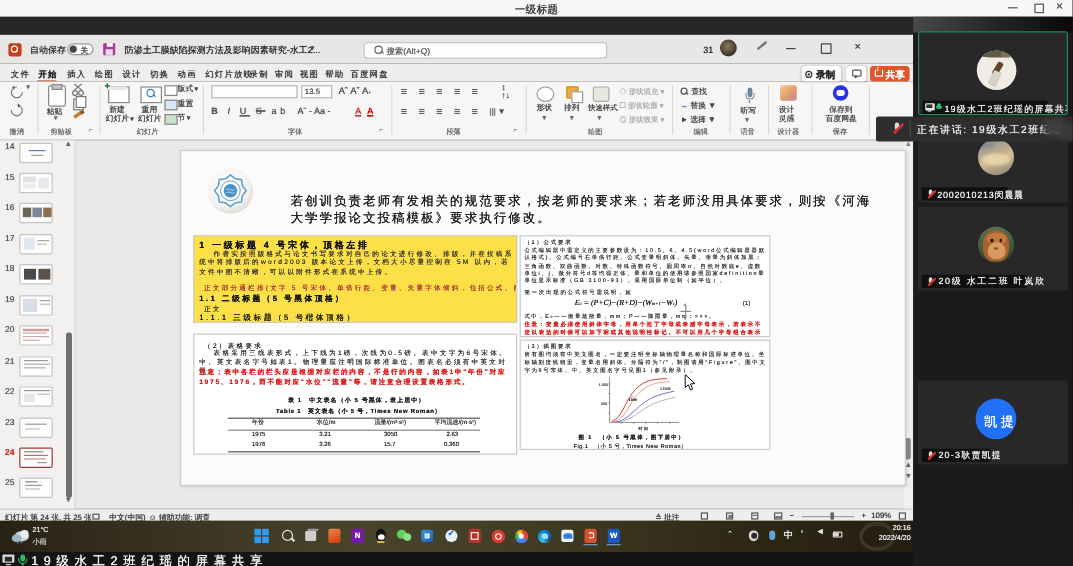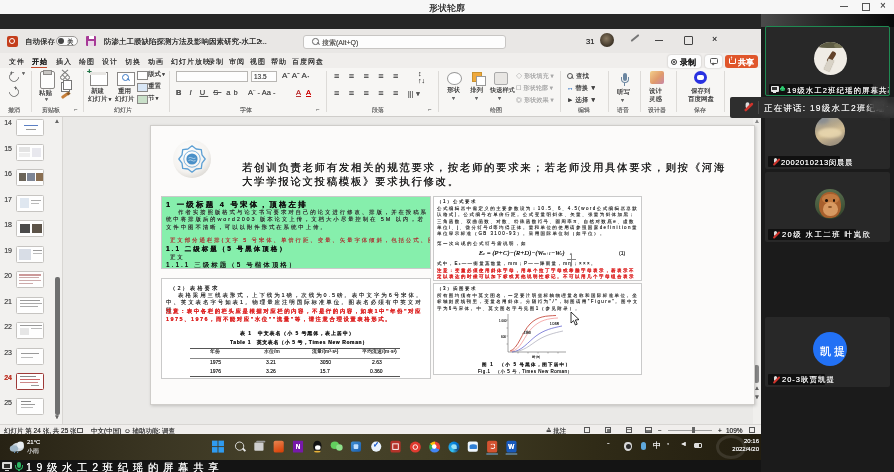--- a/index.html
+++ b/index.html
@@ -10,21 +10,21 @@
   #slide div{text-shadow:0 0 0.55px;}
   .mic{width:9px;height:9px;}
   .mic::before{content:"";position:absolute;left:3px;top:0.5px;width:3px;height:5px;background:#ddd;border-radius:1.5px;}
   .mic::after{content:"";position:absolute;left:0.5px;top:3.5px;width:9px;height:1.8px;background:#d0342c;transform:rotate(-45deg);border-radius:1px;}
 </style>
 </head>
 <body>
 <div id="app">
 
   <div class="abs" style="left:0;top:0;width:894px;height:14px;background:#f7f7f7;">
-    <div class="abs txt" style="left:0;width:894px;top:2px;text-align:center;font-size:9px;color:#333;">形状轮廓</div>
+    <div class="abs txt" style="left:0;width:894px;top:2px;text-align:center;font-size:9px;color:#333;">一级标题</div>
     <div class="abs" style="left:840px;top:6px;width:8px;height:1px;background:#555;"></div>
     <div class="abs" style="left:862px;top:3px;width:6px;height:6px;border:1px solid #555;"></div>
     <div class="abs txt" style="left:880px;top:0px;font-size:10px;color:#555;">×</div>
   </div>
 
   <div class="abs" style="left:0;top:14px;width:761px;height:15px;background:#262626;"></div>
 
   <div id="qat" class="abs" style="left:0;top:29px;width:761px;height:24px;background:#e9e7e5;">
 
     <div class="abs" style="left:7px;top:7px;width:11px;height:11px;border-radius:2px;background:#c43e1c;"></div>
@@ -287,21 +287,21 @@
           </defs>
         <circle cx="20" cy="20" r="19" fill="url(#sph)"></circle>
         <polygon points="20.0,6.8 24.1,10.0 29.3,10.7 30.0,15.9 33.2,20.0 30.0,24.1 29.3,29.3 24.1,30.0 20.0,33.2 15.9,30.0 10.7,29.3 10.0,24.1 6.8,20.0 10.0,15.9 10.7,10.7 15.9,10.0" fill="none" stroke="#5da0d4" stroke-width="1.3" stroke-linejoin="round"></polygon>
         <circle cx="20" cy="20" r="8.2" fill="none" stroke="#5da0d4" stroke-width="0.8"></circle>
         <circle cx="20" cy="20" r="5.6" fill="#4a90c8"></circle>
         <path d="M16.5 19 q1.8 -1.2 3.5 0 t3.5 0 M16.5 21.5 q1.8 -1.2 3.5 0 t3.5 0" stroke="#e8f2fa" stroke-width="0.6" fill="none"></path>
       </svg>
       <div class="abs txt" style="left:91px;top:49px;font-size:10.5px;color:#1c1c1c;letter-spacing:1.6px;">大学学报论文投稿模板》要求执行修改。</div>
       <div class="abs txt" style="left:91px;top:34.5px;font-size:10.5px;color:#1c1c1c;letter-spacing:1.6px;">若创训负责老师有发相关的规范要求，按老师的要求来；若老师没用具体要求，则按《河海</div>
 
-      <div class="abs" style="left:10px;top:70px;width:270px;height:73px;background:#86efac;border:1px solid #cacaca;box-sizing:border-box;overflow:hidden;">
+      <div class="abs" style="left:10px;top:70px;width:270px;height:73px;background:#fde047;border:1px solid #cacaca;box-sizing:border-box;overflow:hidden;">
         <div class="abs txt" style="left:4px;top:3px;font-size:7.5px;font-weight:bold;color:#111;letter-spacing:2.2px;">1 一级标题 4 号宋体，顶格左排</div>
         <div class="abs" style="left:4px;top:12px;width:262px;font-size:5.5px;line-height:7.3px;color:#333;letter-spacing:1.85px;text-indent:12px;">作者实按照版格式与论文书写要求对自己的论文进行修改、排版，并在投稿系统中将排版后的word2003 版本论文上传，文档大小尽量控制在 5M 以内，若文件中图不清晰，可以以附件形式在系统中上传。</div>
         <div class="abs txt" style="left:8px;top:40px;font-size:5.5px;color:#a33;letter-spacing:1.85px;">正文部分通栏排(文字 5 号宋体、单倍行距、变量、矢量字体倾斜，包括公式、图表)</div>
         <div class="abs txt" style="left:4px;top:48px;font-size:6.5px;font-weight:bold;color:#111;letter-spacing:2px;">1.1 二级标题（5 号黑体顶格）</div>
         <div class="abs txt" style="left:8px;top:57px;font-size:5.5px;color:#333;letter-spacing:1.8px;">正文</div>
         <div class="abs txt" style="left:4px;top:64px;font-size:6.5px;color:#111;letter-spacing:2px;">1.1.1 三级标题（5 号楷体顶格）</div>
       </div>
 
       <div class="abs" style="left:10px;top:152px;width:270px;height:101px;background:#fff;border:1px solid #cacaca;box-sizing:border-box;overflow:hidden;">
         <div class="abs txt" style="left:8px;top:6px;font-size:5.5px;color:#222;letter-spacing:1.9px;">（2）表格要求</div>

